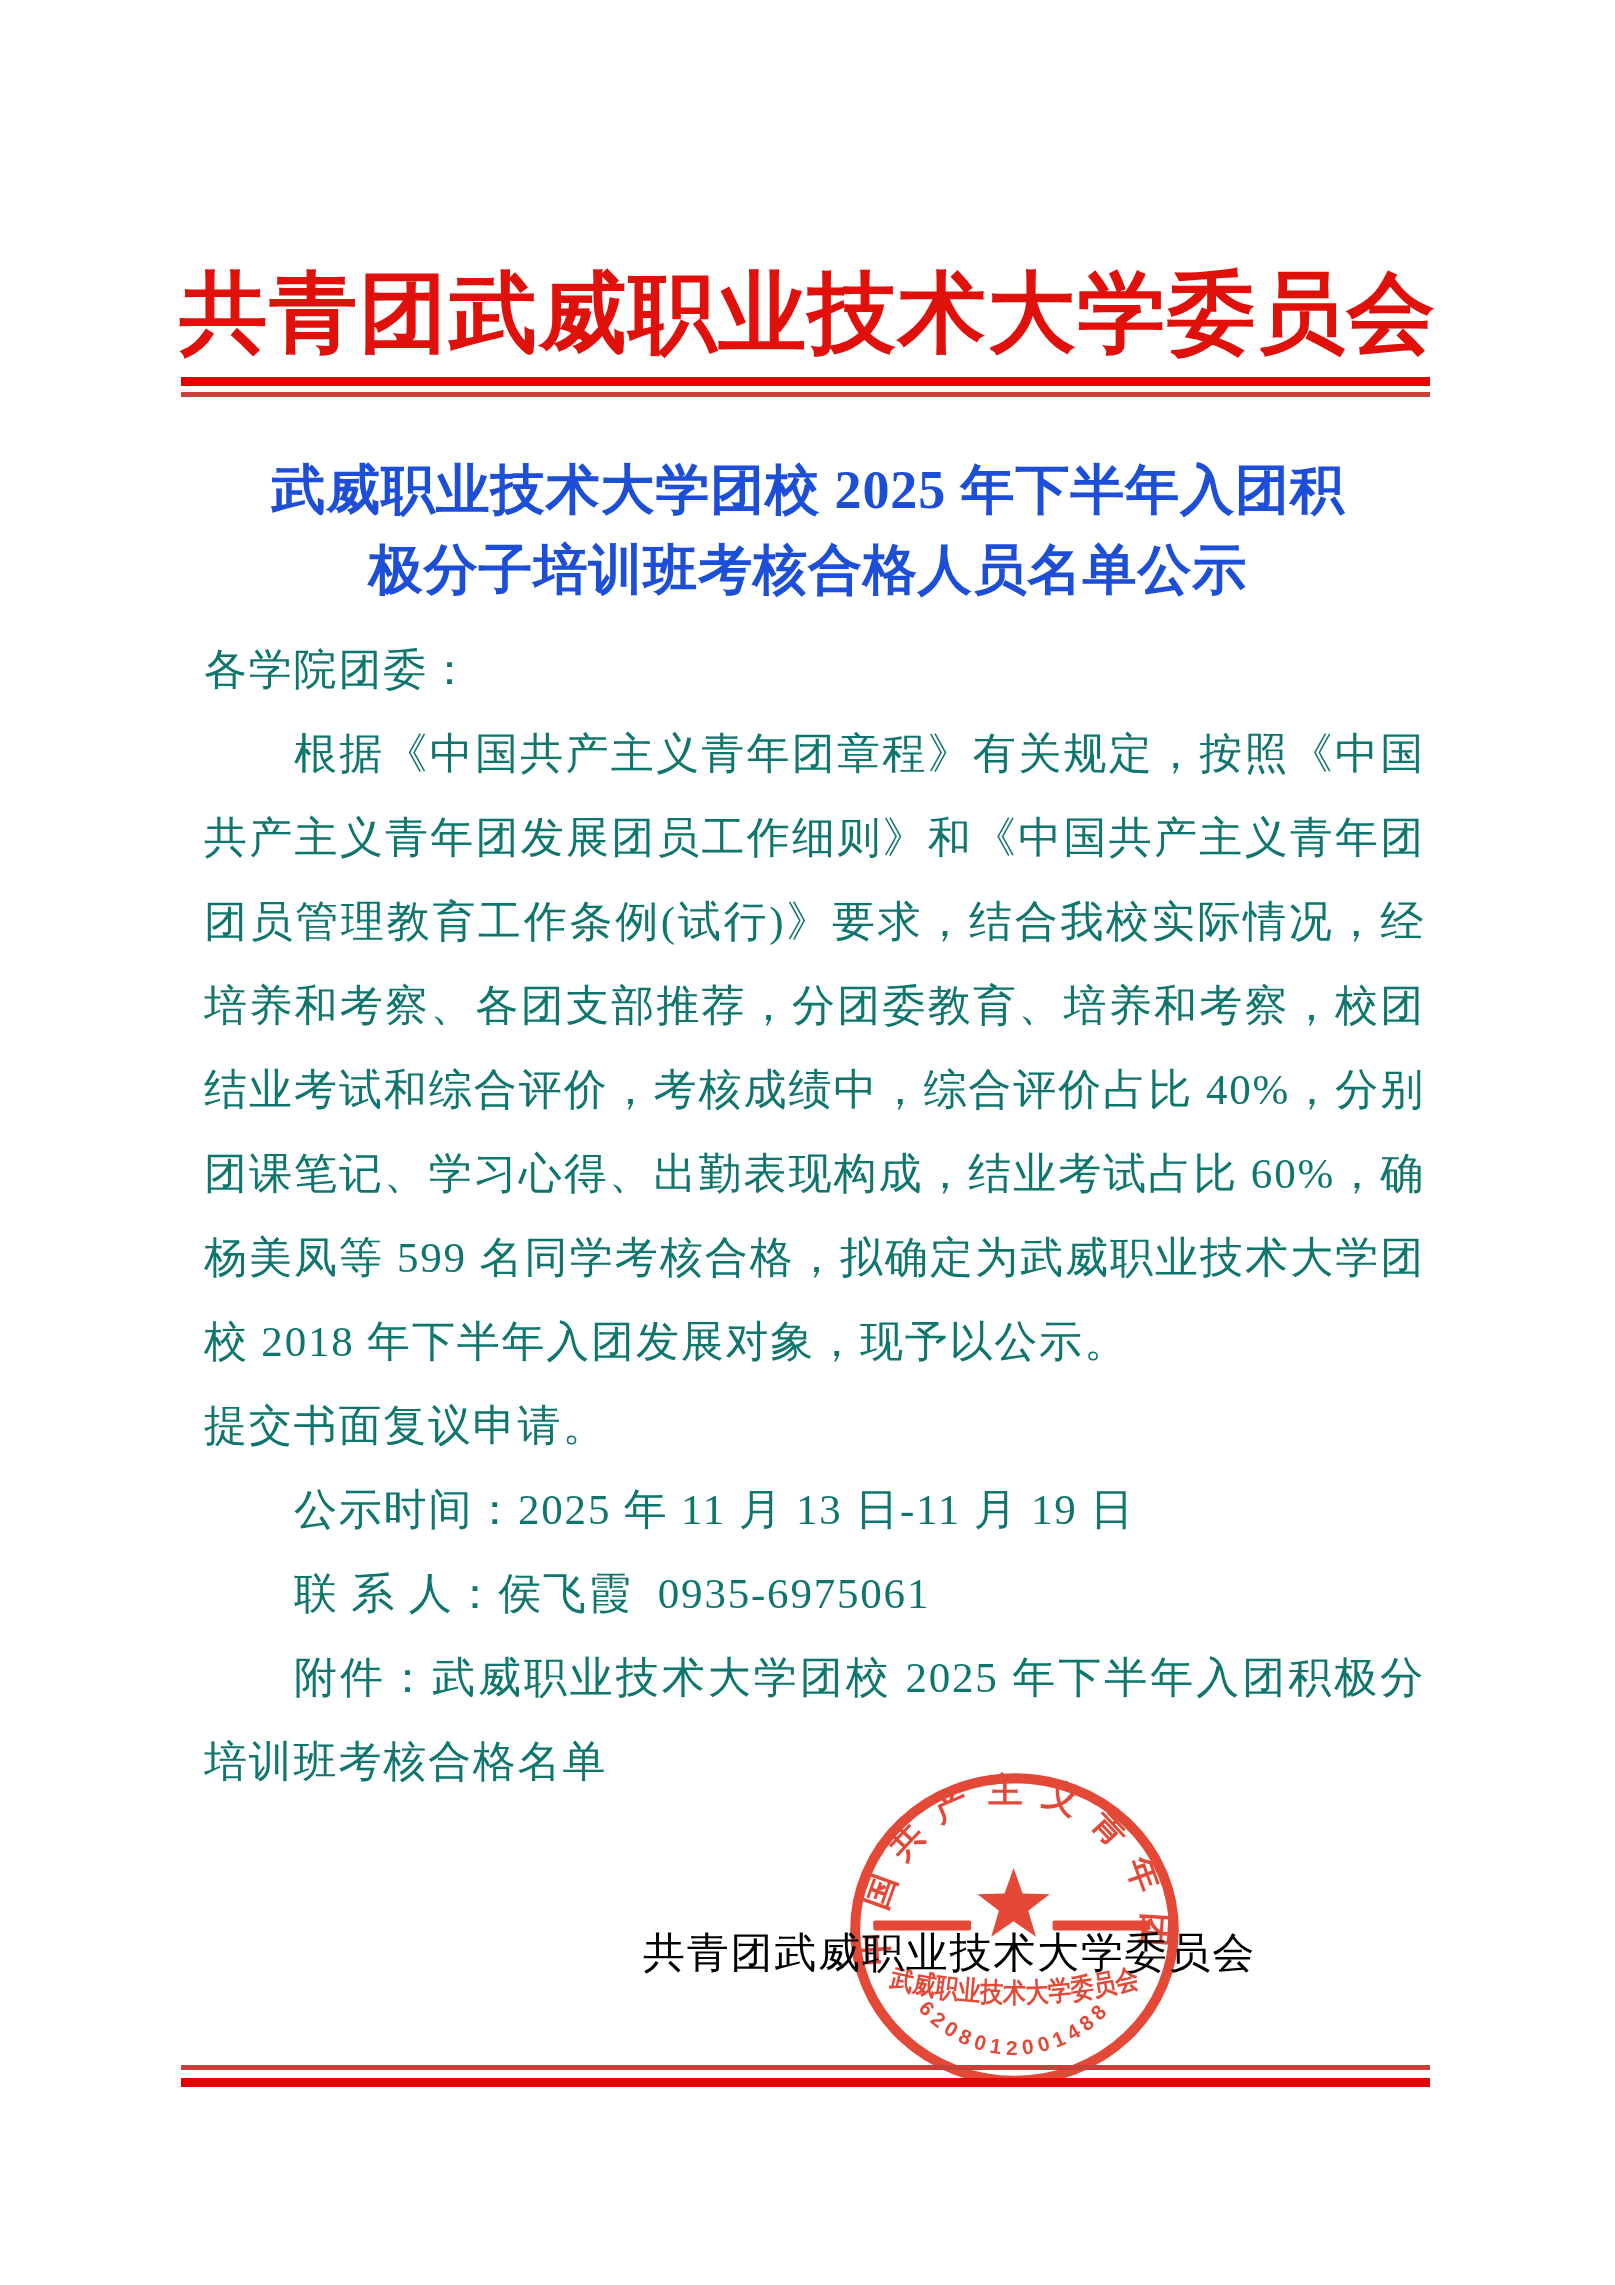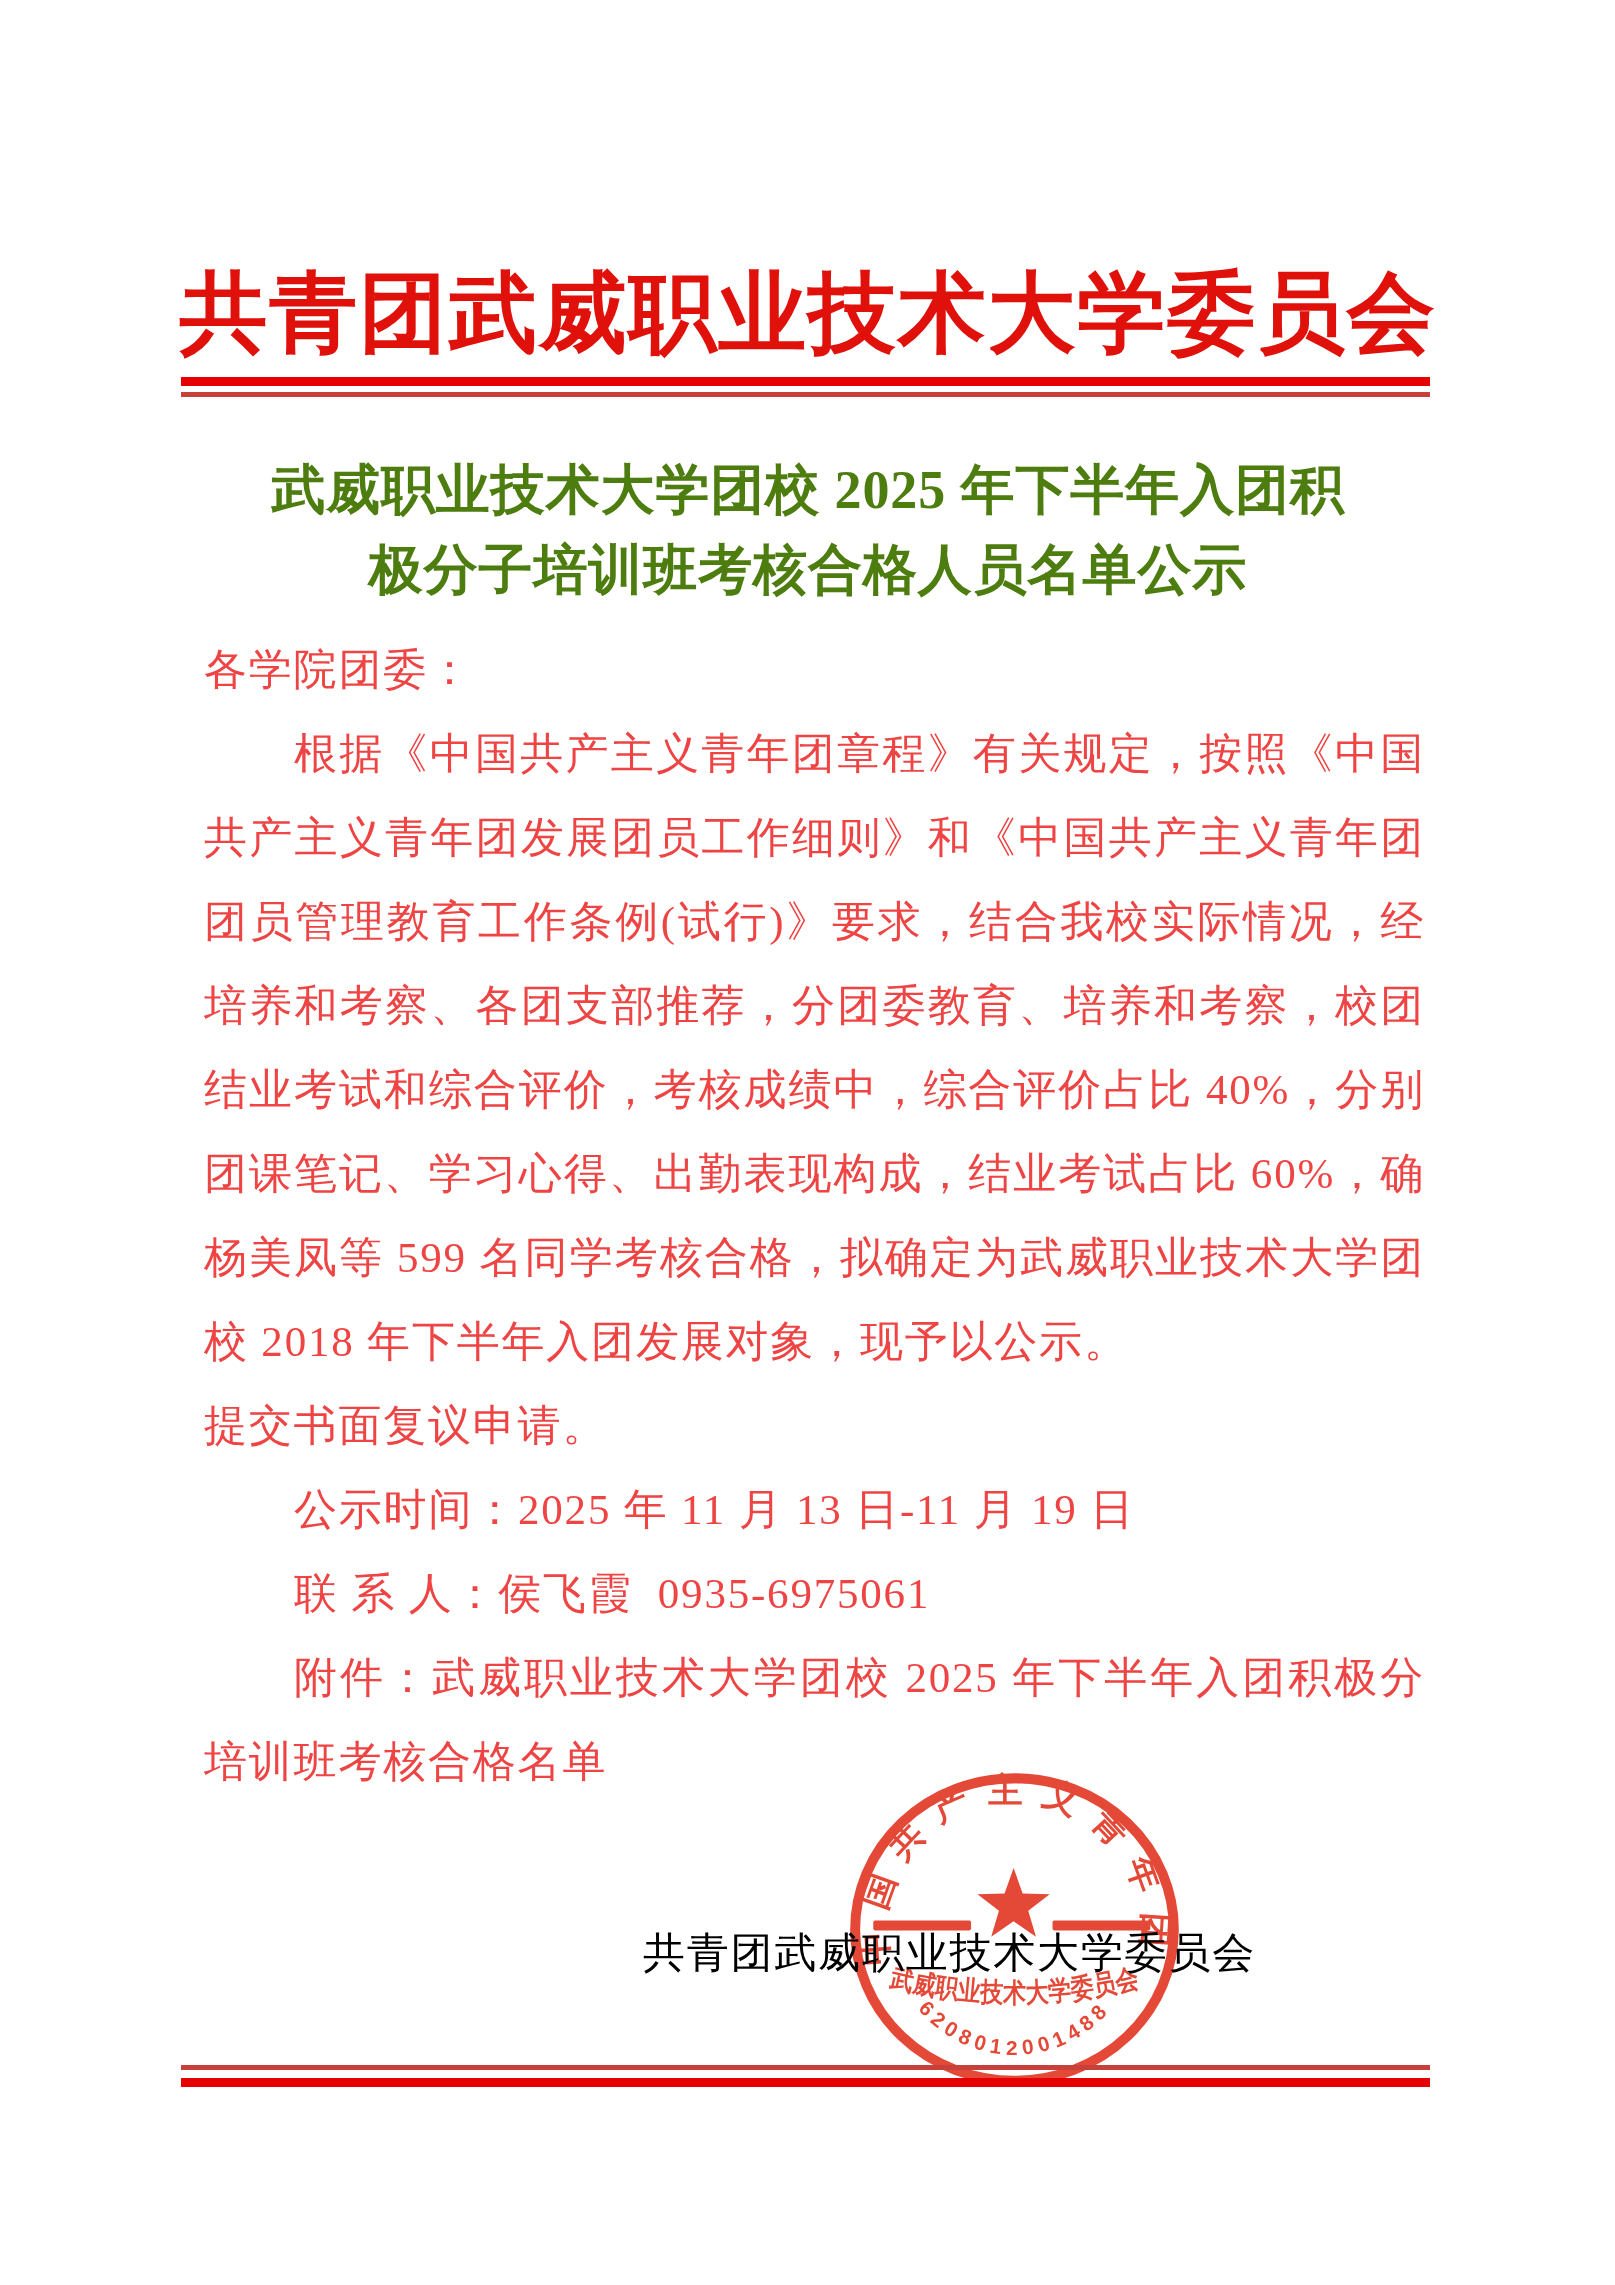--- a/index.html
+++ b/index.html
@@ -16,26 +16,26 @@
   .rule{position:absolute;left:181px;width:1249px;}
   .rule-thick{height:9px;background:#e60000;}
   .rule-thin{height:4.5px;background:#c8403a;}
   .rule-top-thick{top:377px;}
   .rule-top-thin{top:392px;}
   .rule-bot-thin{top:2065px;}
   .rule-bot-thick{top:2078px;}
   
   .doc-title{
     position:absolute;top:450px;left:0;width:1616px;text-align:center;
-    font-size:54px;line-height:80px;font-weight:700;letter-spacing:0.9px;color:#4d7c0f;
+    font-size:54px;line-height:80px;font-weight:700;letter-spacing:0.9px;color:#1d4ed8;
   }
   
   .body-text{position:absolute;top:628px;left:204px;width:1221px;}
   .bl{
-    font-size:43px;line-height:84px;height:84px;letter-spacing:1.8px;color:#ef4444;
+    font-size:43px;line-height:84px;height:84px;letter-spacing:1.8px;color:#0f766e;
     text-align:justify;white-space:pre-wrap;overflow:hidden;
   }
   .st{text-align-last:justify;}
   .in{padding-left:90px;}
   
   .sig-block{position:absolute;top:1925px;left:624px;width:651px;text-align:center;}
   .sig-org{font-size:42px;line-height:56px;letter-spacing:1.8px;white-space:nowrap;}
   .sig-date{font-size:40px;line-height:60px;letter-spacing:3.6px;padding-left:43px;white-space:nowrap;}
   
   .seal{

